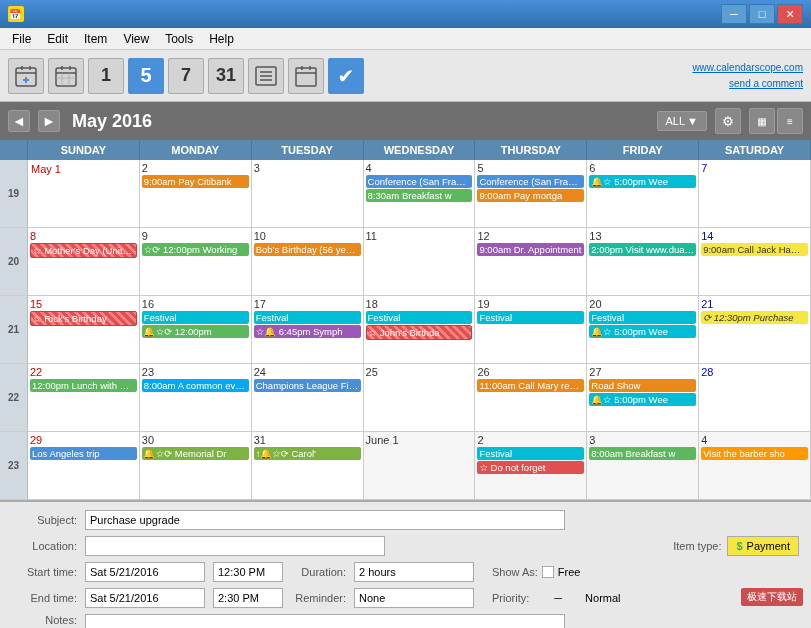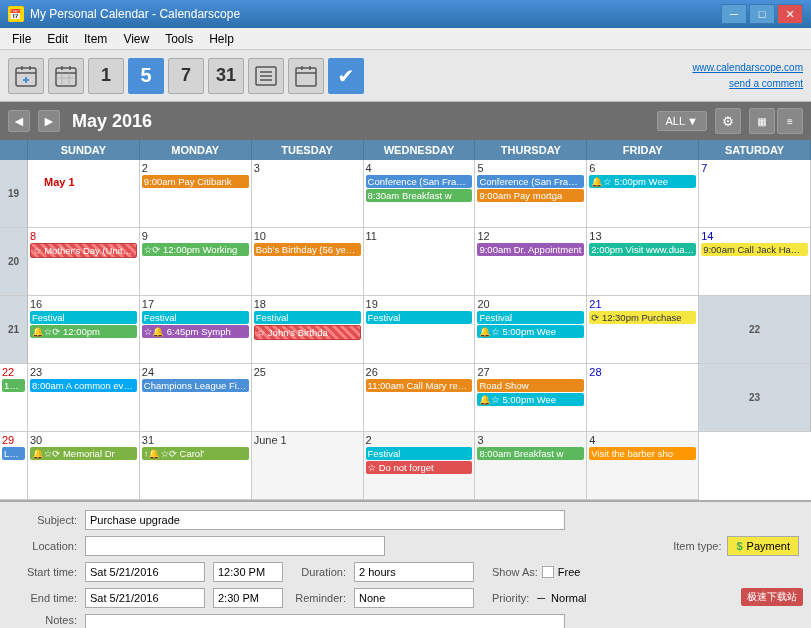--- a/index.html
+++ b/index.html
@@ -47,32 +47,31 @@
     .detail-label { color: #555; font-size: 11px; min-width: 65px; text-align: right; }
     .detail-input { background: white; border: 1px solid #aaa; padding: 2px 4px; font-size: 11px; height: 20px; }
     .detail-input-medium { width: 120px; }
     .detail-input-time { width: 70px; }
     .item-type-container { display: flex; align-items: center; gap: 6px; margin-left: auto; }
     .item-type-label { font-size: 11px; color: #555; text-align: right; }
     .item-type-value { background: #f5e642; border: 1px solid #aaa; padding: 2px 8px; font-size: 11px; height: 20px; display: flex; align-items: center; gap: 4px; }
     .payment-icon { color: #4caf50; font-weight: bold; }
     .show-as-container { display: flex; align-items: center; gap: 4px; }
     .checkbox { width: 12px; height: 12px; border: 1px solid #aaa; background: white; display: inline-block; }
-    .priority-container { display: flex; align-items: center; gap: 4px; margin-left: 20px; }
+    .priority-container { display: flex; align-items: center; gap: 21px; margin-left: 20px; }
     .notes-row { display: flex; align-items: flex-start; }
     
     .watermark { position: fixed; bottom: 22px; right: 8px; background: rgba(200,50,50,0.85); color: white; font-size: 10px; padding: 2px 6px; border-radius: 2px; z-index: 999; }
   </style>
 </head>
 <body>
 
 <div class="title-bar">
   <div class="title-bar-left">
     <div class="title-bar-icon">📅</div>
-    <span>My Personal Calendar - Calendarscope</span>
   </div>
   <div class="title-bar-controls">
     <button class="tb-btn">─</button>
     <button class="tb-btn">□</button>
     <button class="tb-btn close">✕</button>
   </div>
 </div>
 
 <div class="menu-bar">
   <span class="menu-item">File</span>
@@ -157,21 +156,21 @@
     <div class="day-header">MONDAY</div>
     <div class="day-header">TUESDAY</div>
     <div class="day-header">WEDNESDAY</div>
     <div class="day-header">THURSDAY</div>
     <div class="day-header">FRIDAY</div>
     <div class="day-header">SATURDAY</div>
   </div>
 
   <div id="calendar-grid" style="display:grid; grid-template-columns: 28px repeat(7,1fr); flex:1; overflow:hidden;">
   <div class="week-num">19</div>
-      <div class="day-cell" style="border-right: 1px solid rgb(204, 204, 204); border-bottom: 1px solid rgb(204, 204, 204); padding: 16px; overflow: hidden; position: relative; font-weight: bold;">
+      <div class="day-cell" style="border-right: 1px solid rgb(204, 204, 204); border-bottom: 1px solid rgb(204, 204, 204); padding: 3px; overflow: hidden; position: relative;">
         <div style="font-size: 11px; color: rgb(204, 0, 0); margin-bottom: 1px;">May 1</div>
       </div>
       <div class="day-cell" style="border-right: 1px solid rgb(204, 204, 204); border-bottom: 1px solid rgb(204, 204, 204); padding: 2px; overflow: hidden; position: relative;">
         <div style="font-size: 11px; color: rgb(51, 51, 51); margin-bottom: 1px;">2</div>
         <div style="font-size: 9.5px; padding: 1px 2px; margin-bottom: 1px; border-radius: 2px; overflow: hidden; white-space: nowrap; text-overflow: ellipsis; cursor: pointer; background: rgb(232, 137, 26); color: white;">9:00am Pay Citibank</div>
       </div>
       <div class="day-cell" style="border-right: 1px solid rgb(204, 204, 204); border-bottom: 1px solid rgb(204, 204, 204); padding: 2px; overflow: hidden; position: relative;">
         <div style="font-size: 11px; color: rgb(51, 51, 51); margin-bottom: 1px;">3</div>
       </div>
       <div class="day-cell" style="border-right: 1px solid rgb(204, 204, 204); border-bottom: 1px solid rgb(204, 204, 204); padding: 2px; overflow: hidden; position: relative;">
@@ -214,20 +213,24 @@
       <div class="day-cell" style="border-right: 1px solid rgb(204, 204, 204); border-bottom: 1px solid rgb(204, 204, 204); padding: 2px; overflow: hidden; position: relative;">
         <div style="font-size: 11px; color: rgb(51, 51, 51); margin-bottom: 1px;">13</div>
         <div style="font-size: 9.5px; padding: 1px 2px; margin-bottom: 1px; border-radius: 2px; overflow: hidden; white-space: nowrap; text-overflow: ellipsis; cursor: pointer; background: rgb(26, 188, 156); color: white;">2:00pm Visit www.dualitysoft.c</div>
       </div>
       <div class="day-cell" style="border-right: 1px solid rgb(204, 204, 204); border-bottom: 1px solid rgb(204, 204, 204); padding: 2px; overflow: hidden; position: relative;">
         <div style="font-size: 11px; color: rgb(0, 0, 204); margin-bottom: 1px;">14</div>
         <div style="font-size: 9.5px; padding: 1px 2px; margin-bottom: 1px; border-radius: 2px; overflow: hidden; white-space: nowrap; text-overflow: ellipsis; cursor: pointer; background: rgb(245, 230, 66); color: rgb(51, 51, 51);">9:00am Call Jack Hawkins</div>
       </div>
       <div class="week-num">21</div>
       <div class="day-cell" style="border-right: 1px solid rgb(204, 204, 204); border-bottom: 1px solid rgb(204, 204, 204); padding: 2px; overflow: hidden; position: relative;">
+        <div style="font-size: 11px; color: rgb(204, 0, 0); margin-bottom: 1px;">15</div>
+        <div style="font-size: 9.5px; padding: 1px 2px; margin-bottom: 1px; border-radius: 2px; overflow: hidden; white-space: nowrap; text-overflow: ellipsis; cursor: pointer; background: repeating-linear-gradient(45deg, rgb(224, 80, 80), rgb(224, 80, 80) 3px, rgb(255, 128, 128) 3px, rgb(255, 128, 128) 6px); color: white; border: 1px solid rgb(192, 64, 64);">☆ Rick's Birthday</div>
+      </div>
+      <div class="day-cell" style="border-right: 1px solid rgb(204, 204, 204); border-bottom: 1px solid rgb(204, 204, 204); padding: 2px; overflow: hidden; position: relative;">
         <div style="font-size: 11px; color: rgb(51, 51, 51); margin-bottom: 1px;">16</div>
         <div style="font-size: 9.5px; padding: 1px 2px; margin-bottom: 1px; border-radius: 2px; overflow: hidden; white-space: nowrap; text-overflow: ellipsis; cursor: pointer; background: rgb(0, 188, 212); color: white;">Festival</div>
         <div style="font-size: 9.5px; padding: 1px 2px; margin-bottom: 1px; border-radius: 2px; overflow: hidden; white-space: nowrap; text-overflow: ellipsis; cursor: pointer; background: rgb(92, 184, 92); color: white;">🔔☆⟳ 12:00pm</div>
       </div>
       <div class="day-cell" style="border-right: 1px solid rgb(204, 204, 204); border-bottom: 1px solid rgb(204, 204, 204); padding: 2px; overflow: hidden; position: relative;">
         <div style="font-size: 11px; color: rgb(51, 51, 51); margin-bottom: 1px;">17</div>
         <div style="font-size: 9.5px; padding: 1px 2px; margin-bottom: 1px; border-radius: 2px; overflow: hidden; white-space: nowrap; text-overflow: ellipsis; cursor: pointer; background: rgb(0, 188, 212); color: white;">Festival</div>
         <div style="font-size: 9.5px; padding: 1px 2px; margin-bottom: 1px; border-radius: 2px; overflow: hidden; white-space: nowrap; text-overflow: ellipsis; cursor: pointer; background: rgb(155, 89, 182); color: white;">☆🔔 6:45pm Symph</div>
       </div>
       <div class="day-cell" style="border-right: 1px solid rgb(204, 204, 204); border-bottom: 1px solid rgb(204, 204, 204); padding: 2px; overflow: hidden; position: relative;">
@@ -239,21 +242,21 @@
         <div style="font-size: 11px; color: rgb(51, 51, 51); margin-bottom: 1px;">19</div>
         <div style="font-size: 9.5px; padding: 1px 2px; margin-bottom: 1px; border-radius: 2px; overflow: hidden; white-space: nowrap; text-overflow: ellipsis; cursor: pointer; background: rgb(0, 188, 212); color: white;">Festival</div>
       </div>
       <div class="day-cell" style="border-right: 1px solid rgb(204, 204, 204); border-bottom: 1px solid rgb(204, 204, 204); padding: 2px; overflow: hidden; position: relative;">
         <div style="font-size: 11px; color: rgb(51, 51, 51); margin-bottom: 1px;">20</div>
         <div style="font-size: 9.5px; padding: 1px 2px; margin-bottom: 1px; border-radius: 2px; overflow: hidden; white-space: nowrap; text-overflow: ellipsis; cursor: pointer; background: rgb(0, 188, 212); color: white;">Festival</div>
         <div style="font-size: 9.5px; padding: 1px 2px; margin-bottom: 1px; border-radius: 2px; overflow: hidden; white-space: nowrap; text-overflow: ellipsis; cursor: pointer; background: rgb(0, 188, 212); color: white;">🔔☆ 5:00pm Wee</div>
       </div>
       <div class="day-cell" style="border-right: 1px solid rgb(204, 204, 204); border-bottom: 1px solid rgb(204, 204, 204); padding: 2px; overflow: hidden; position: relative;">
         <div style="font-size: 11px; color: rgb(0, 0, 204); margin-bottom: 1px;">21</div>
-        <div style="font-size: 9.5px; padding: 1px 2px; margin-bottom: 1px; border-radius: 2px; overflow: hidden; white-space: nowrap; text-overflow: ellipsis; cursor: pointer; background: rgb(245, 230, 66); color: rgb(51, 51, 51);">⟳ 12:30pm Purchase</div>
+        <div style="font-size: 9.5px; padding: 1px 2px; margin-bottom: 1px; border-radius: 2px; overflow: hidden; white-space: nowrap; text-overflow: ellipsis; cursor: pointer; background: rgb(245, 230, 66); color: rgb(51, 51, 51); font-style: italic;">⟳ 12:30pm Purchase</div>
       </div>
       <div class="week-num">22</div>
       <div class="day-cell" style="border-right: 1px solid rgb(204, 204, 204); border-bottom: 1px solid rgb(204, 204, 204); padding: 2px; overflow: hidden; position: relative;">
         <div style="font-size: 11px; color: rgb(204, 0, 0); margin-bottom: 1px;">22</div>
         <div style="font-size: 9.5px; padding: 1px 2px; margin-bottom: 1px; border-radius: 2px; overflow: hidden; white-space: nowrap; text-overflow: ellipsis; cursor: pointer; background: rgb(92, 184, 92); color: white;">12:00pm Lunch with Carol</div>
       </div>
       <div class="day-cell" style="border-right: 1px solid rgb(204, 204, 204); border-bottom: 1px solid rgb(204, 204, 204); padding: 2px; overflow: hidden; position: relative;">
         <div style="font-size: 11px; color: rgb(51, 51, 51); margin-bottom: 1px;">23</div>
         <div style="font-size: 9.5px; padding: 1px 2px; margin-bottom: 1px; border-radius: 2px; overflow: hidden; white-space: nowrap; text-overflow: ellipsis; cursor: pointer; background: rgb(3, 169, 244); color: white;">8:00am A common event</div>
       </div>

